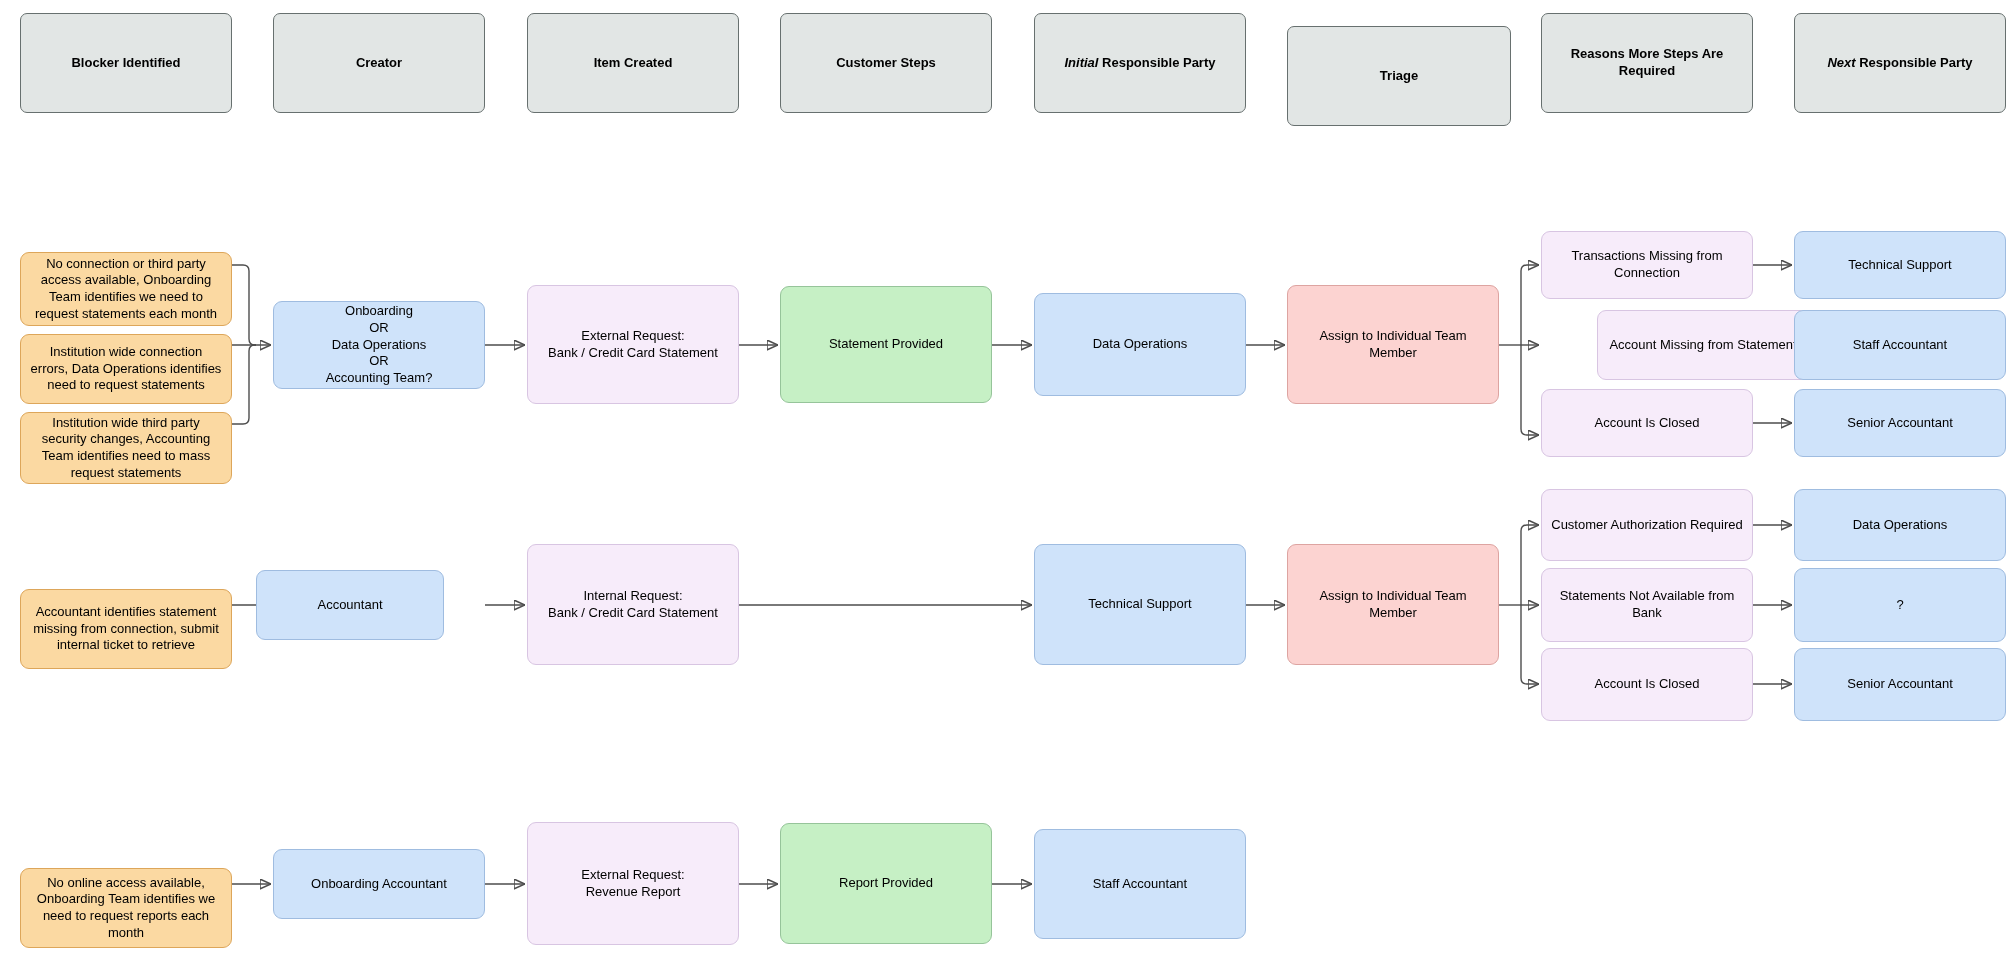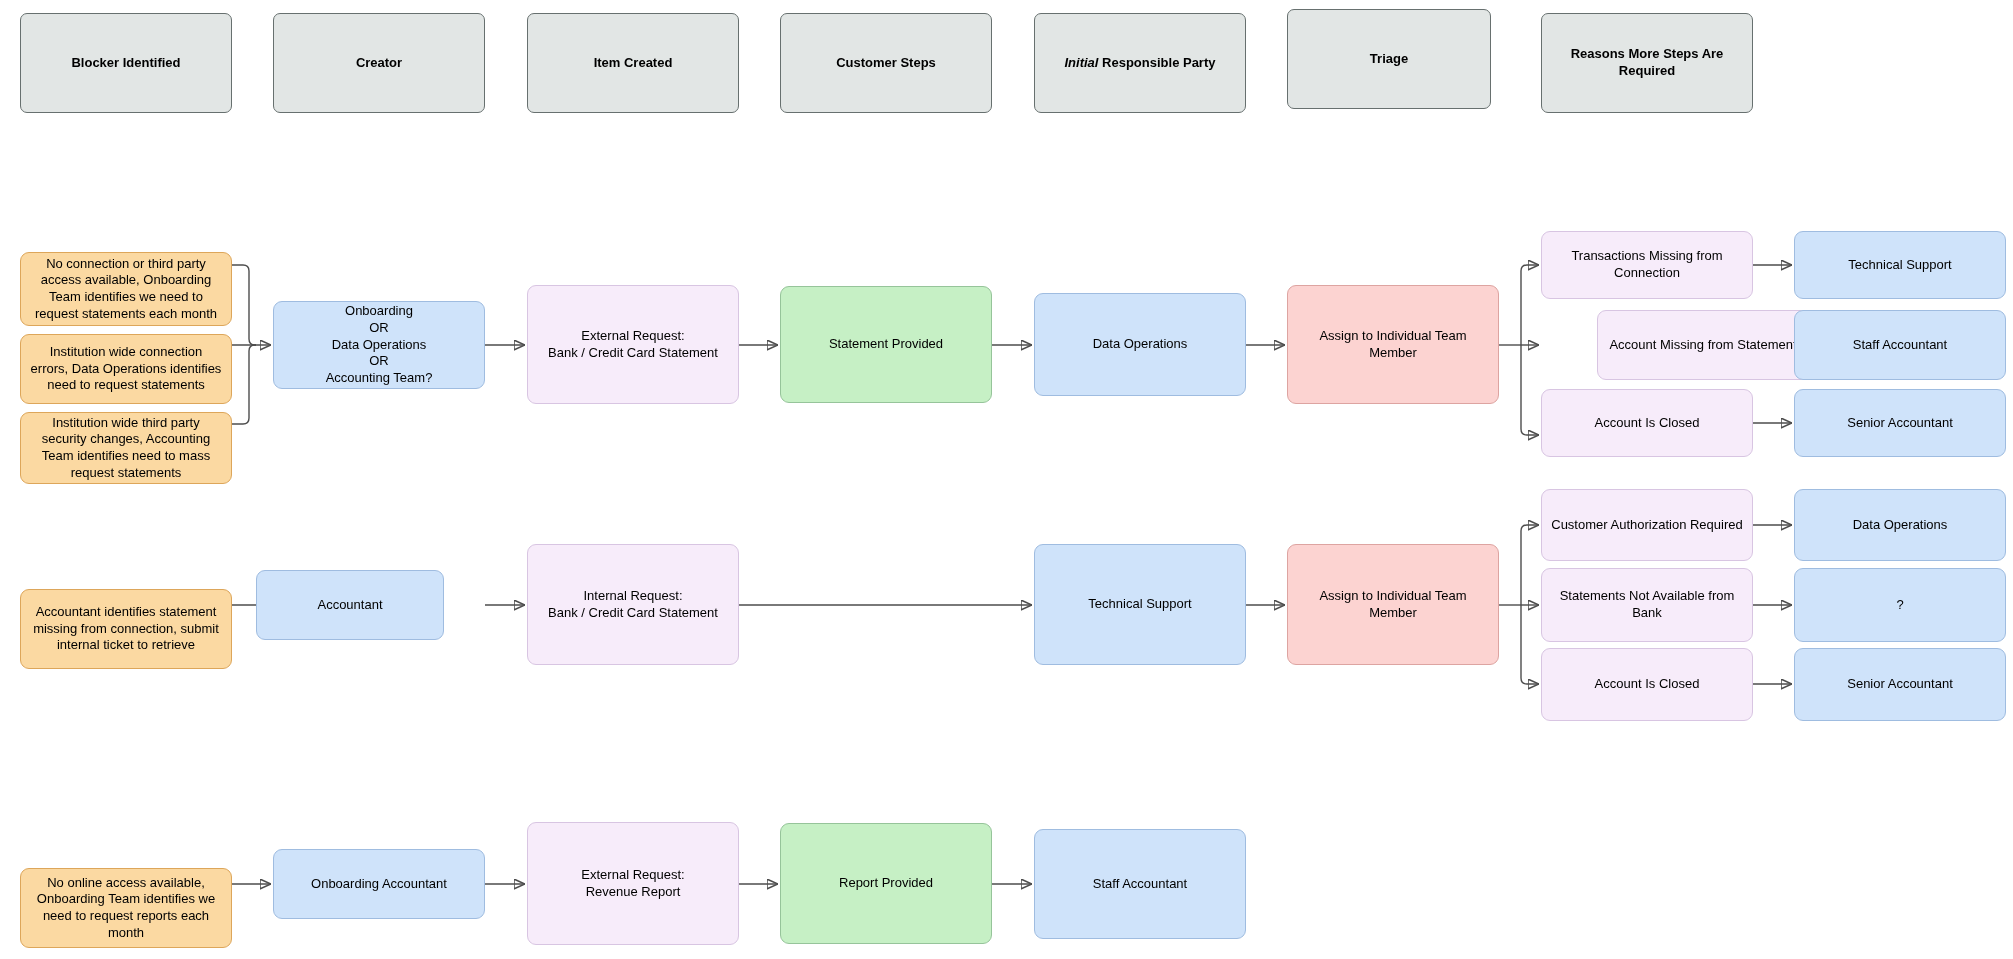--- a/index.html
+++ b/index.html
@@ -76,25 +76,28 @@
   </div>
   <div class="node c-header" style="left:527px;top:13px;width:212px;height:100px">
     <span><span class="em"></span><span>Item Created</span></span>
   </div>
   <div class="node c-header" style="left:780px;top:13px;width:212px;height:100px">
     <span><span class="em"></span><span>Customer Steps</span></span>
   </div>
   <div class="node c-header" style="left:1034px;top:13px;width:212px;height:100px">
     <span><span class="em">Initial</span><span> Responsible Party</span></span>
   </div>
-  <div class="node c-header" style="left:1287px;top:9px;width:204px;height:100px">
+  <div class="node c-header" style="left:1287px;top:26px;width:224px;height:100px">
     <span><span class="em"></span><span>Triage</span></span>
   </div>
   <div class="node c-header" style="left:1541px;top:13px;width:212px;height:100px">
     <span><span class="em"></span><span>Reasons More Steps Are Required</span></span>
+  </div>
+  <div class="node c-header" style="left:1794px;top:13px;width:212px;height:100px">
+    <span><span class="em">Next</span><span> Responsible Party</span></span>
   </div>
 
   <div class="node c-orange" style="left:20px;top:228px;width:212px;height:74px">No connection or third party
 access available, Onboarding
 Team identifies we need to
 request statements each month</div>
   <div class="node c-orange" style="left:20px;top:310px;width:212px;height:70px">Institution wide connection
 errors, Data Operations identifies
 need to request statements</div>
   <div class="node c-orange" style="left:20px;top:388px;width:212px;height:72px">Institution wide third party

